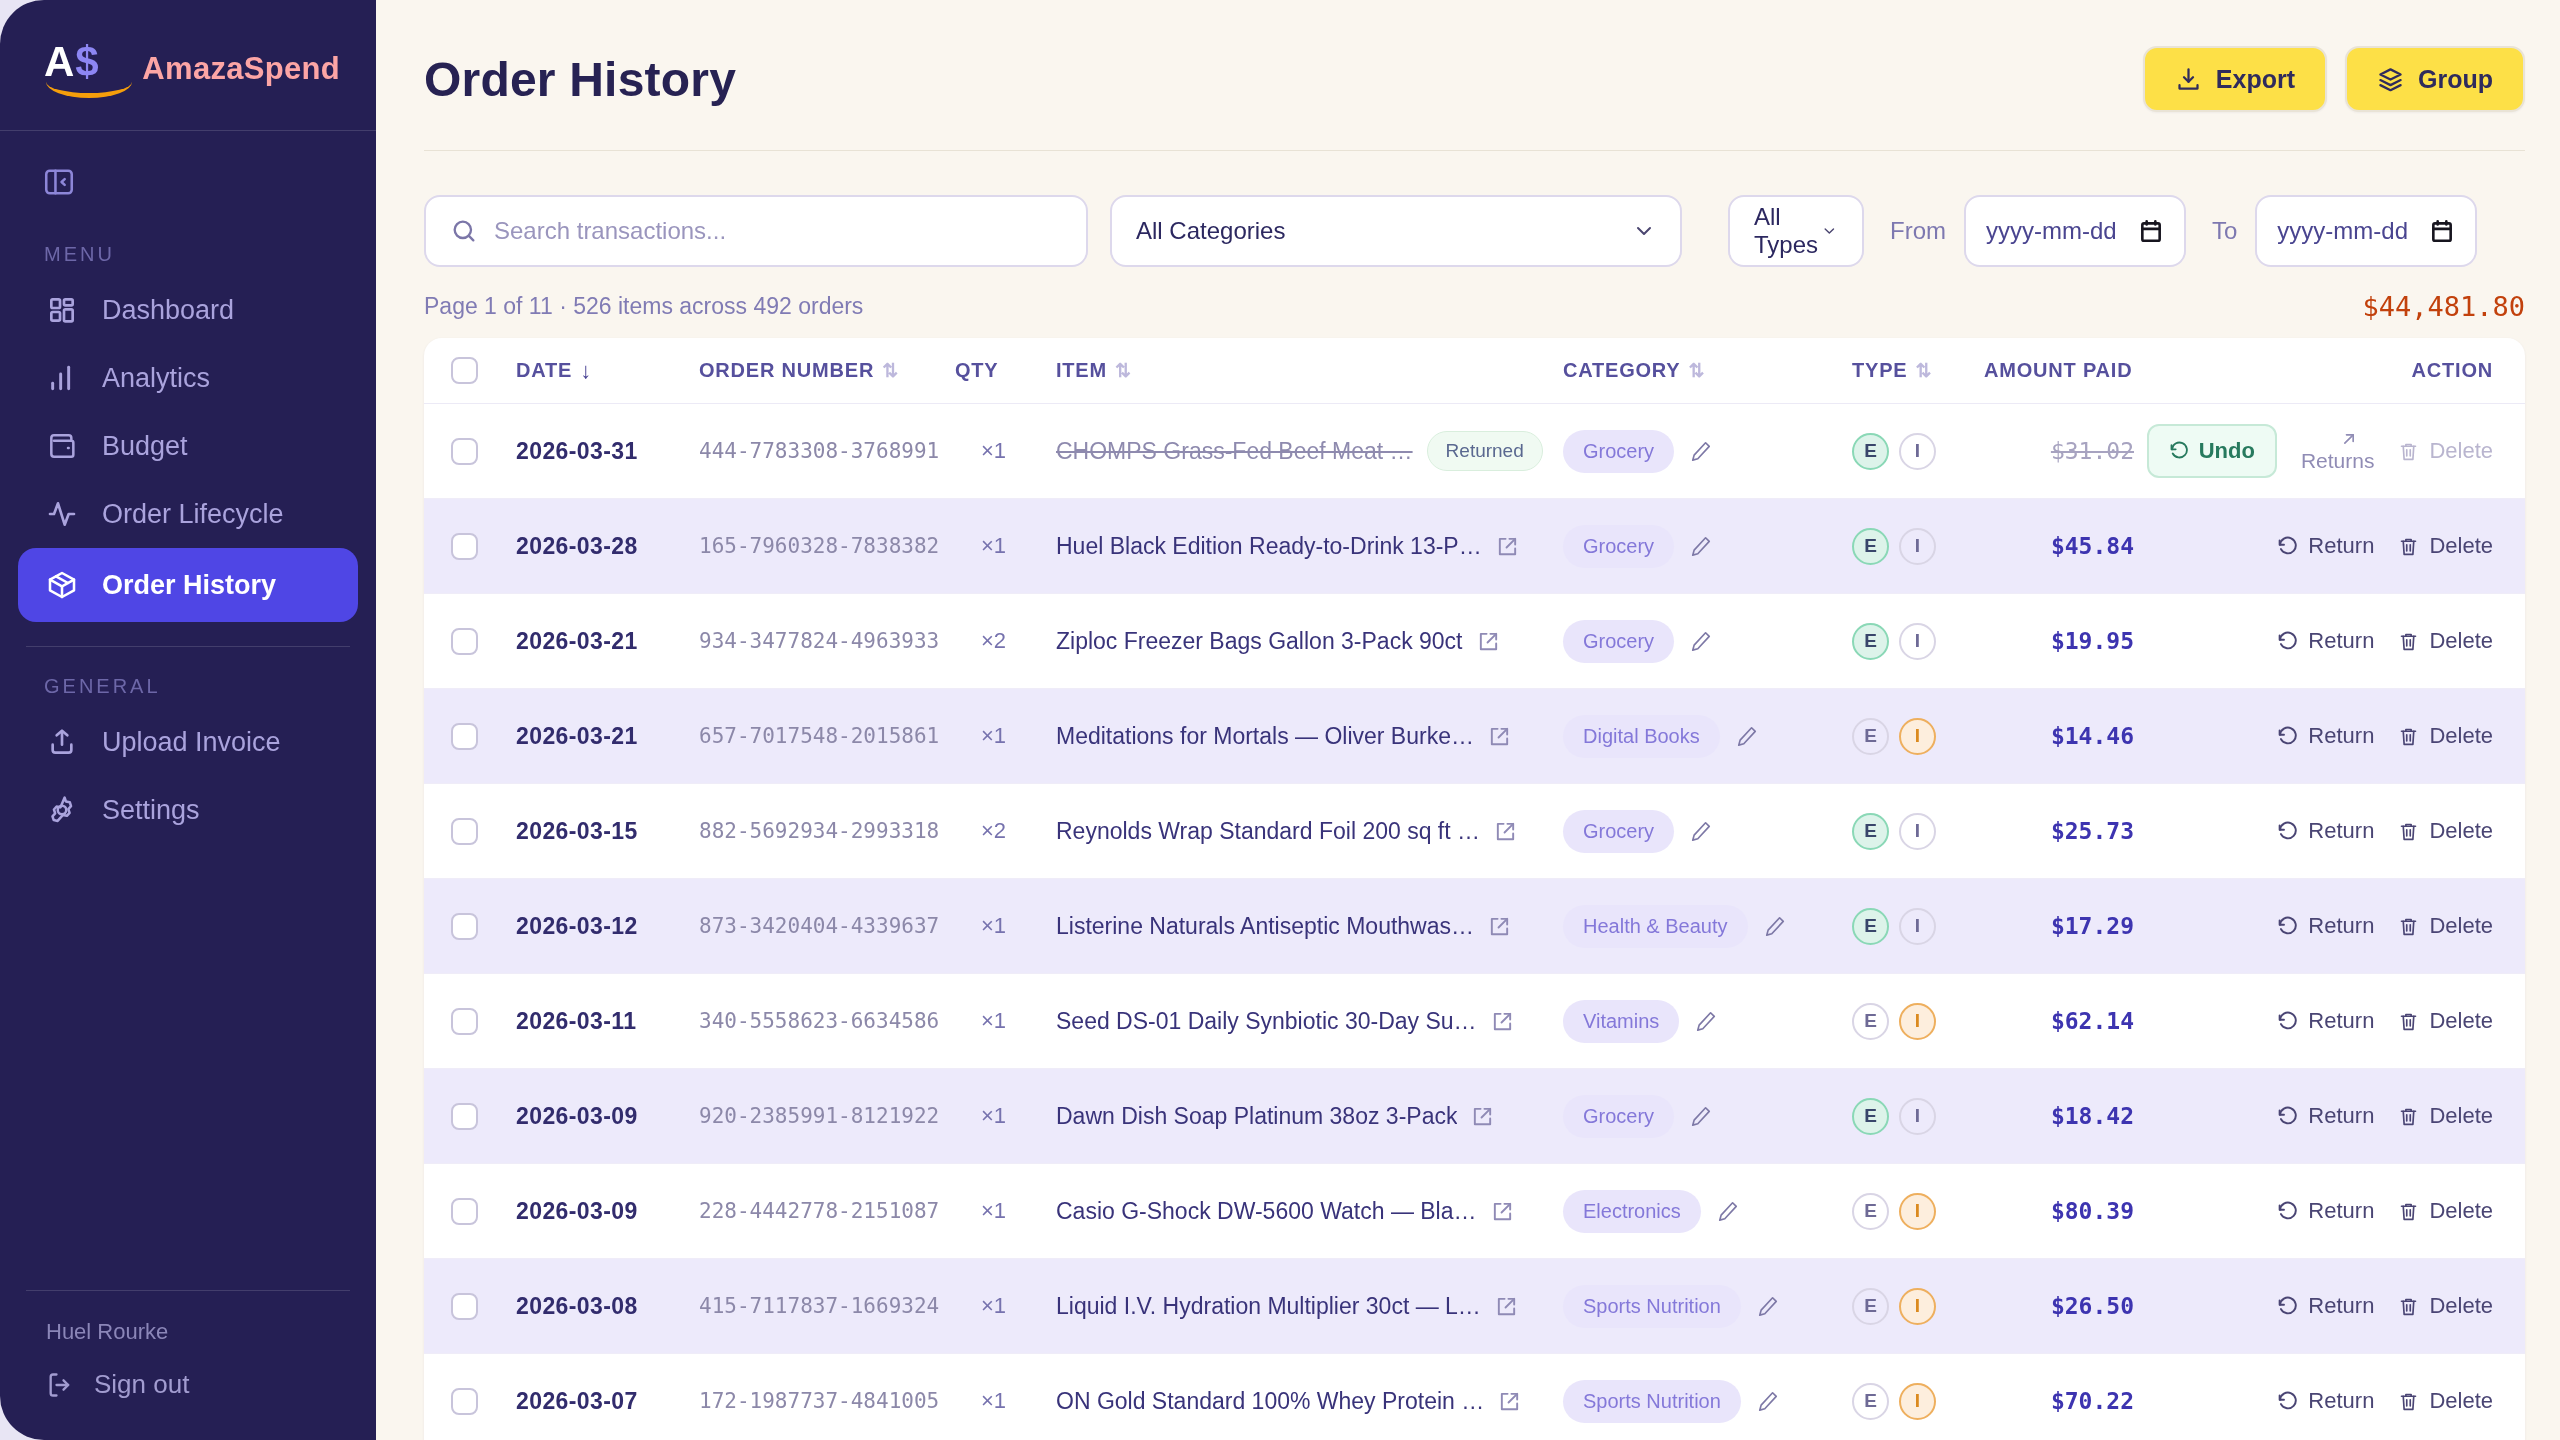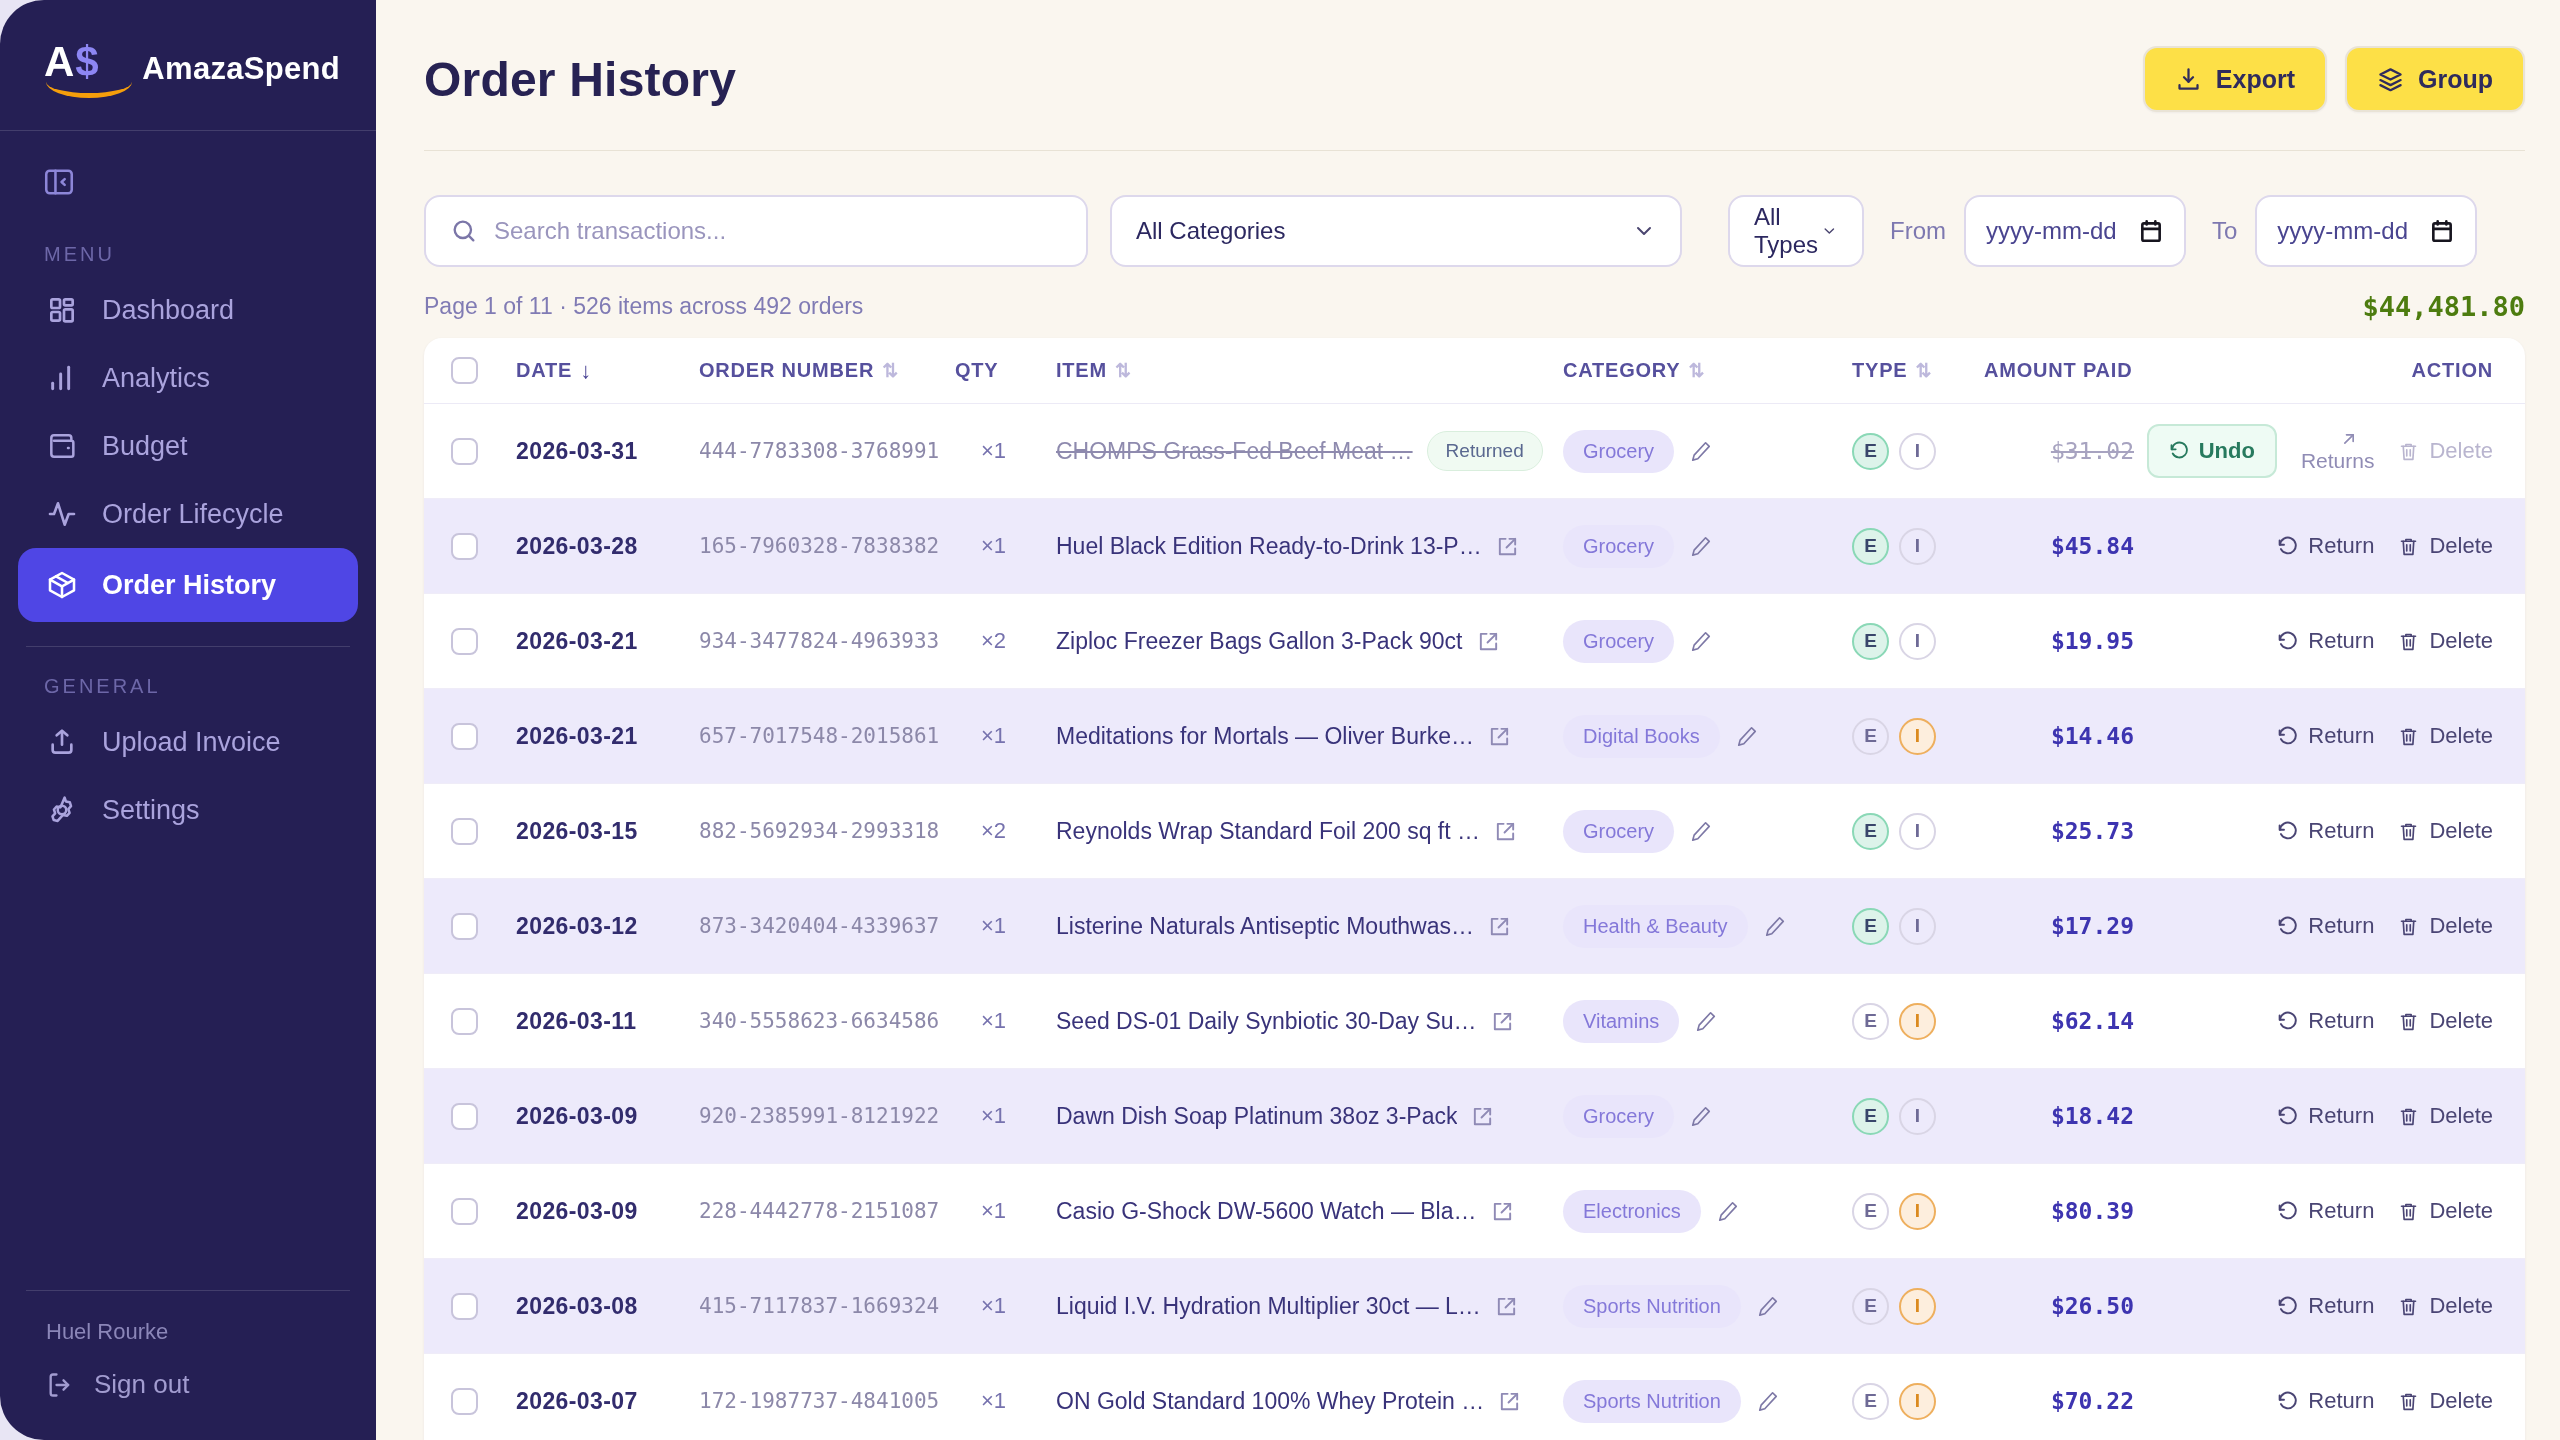--- a/index.html
+++ b/index.html
@@ -19,21 +19,21 @@
     border-radius:44px 0 0 44px;
     display:flex; flex-direction:column;
     color:#aaa3dd; position:relative; z-index:2;
   }
   .logo-row { display:flex; align-items:center; gap:22px; padding:38px 36px 30px 44px; }
   .logo-mark { position:relative; width:88px; height:62px; }
   .logo-text { font-size:42px; font-weight:800; color:#ffffff; letter-spacing:1px; }
   .logo-text .dollar { color:#8d86f3; }
   .logo-arc { position:absolute; left:2px; bottom:2px; width:86px; height:16px;
     border-bottom:5px solid #f59e0b; border-radius:0 0 50% 50% / 0 0 100% 100%; }
-  .logo-name { font-size:31px; font-weight:700; color:#ffffff; letter-spacing:.3px; }
+  .logo-name { font-size:31px; font-weight:700; color:#fca5a5; letter-spacing:.3px; }
   .side-divider { height:1px; background:rgba(255,255,255,.14); margin:0; }
   .collapse-btn { margin:34px 0 10px 42px; width:40px; height:40px; color:#8d86d8; cursor:pointer; }
   .collapse-btn svg { width:34px; height:34px; }
   .nav-label { font-size:20px; font-weight:400; letter-spacing:3px; color:#6d67a8; margin:28px 0 10px 44px; }
   .nav { display:flex; flex-direction:column; padding:0 18px; }
   .nav-item { display:flex; align-items:center; gap:24px; height:68px; padding:0 28px;
     border-radius:18px; font-size:27px; font-weight:500; color:#aaa3dd; cursor:pointer; }
   .nav-item svg { width:32px; height:32px; flex:0 0 32px; }
   .nav-item.active { background:#4f46e5; color:#ffffff; height:74px; font-weight:600; }
   .nav-divider { height:1px; background:rgba(255,255,255,.14); margin:24px 26px 0 26px; }
@@ -74,21 +74,21 @@
   .sel-type { width:136px; margin-left:46px; }
   .date-label { font-size:24px; color:#7d78b0; margin:0 18px 0 26px; }
   .date-input { display:flex; align-items:center; justify-content:space-between; width:222px; height:72px;
     background:#ffffff; border:2px solid #ddd8ec; border-radius:16px; padding:0 20px;
     font-size:24px; color:#4a4590; cursor:text; }
   .date-input svg { width:26px; height:26px; color:#17151f; }
 
   
   .summary-row { display:flex; align-items:center; justify-content:space-between; margin-top:24px; }
   .page-info { font-size:23px; color:#807bb4; }
-  .grand-total { font-family:"DejaVu Sans Mono",monospace; font-size:27px; font-weight:700; color:#4d7c0f; }
+  .grand-total { font-family:"DejaVu Sans Mono",monospace; font-size:27px; font-weight:400; color:#c2410c; }
 
   
   .table-card { margin-top:16px; background:#ffffff; border-radius:18px 18px 0 0;
     box-shadow:0 1px 3px rgba(40,35,90,.07); overflow:hidden; }
   .trow { display:grid; grid-template-columns:92px 183px 256px 101px 507px 289px 132px 190px 1fr;
     align-items:center; }
   .thead { height:66px; border-bottom:1px solid #eceaf6; }
   .th { font-size:20px; font-weight:700; color:#56509d; letter-spacing:.8px;
     display:flex; align-items:center; gap:8px; }
   .th .sort-down { color:#4a4494; font-size:22px; font-weight:700; }

